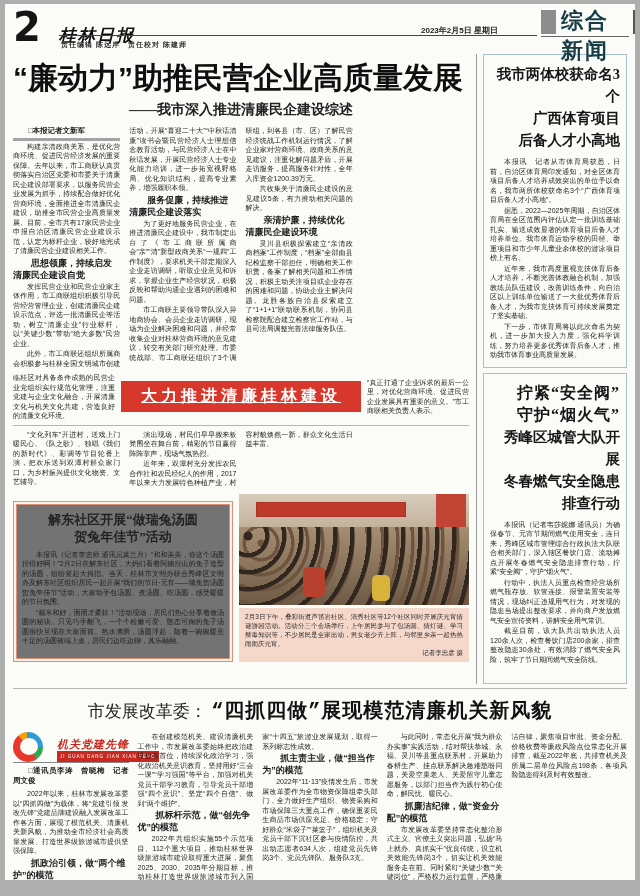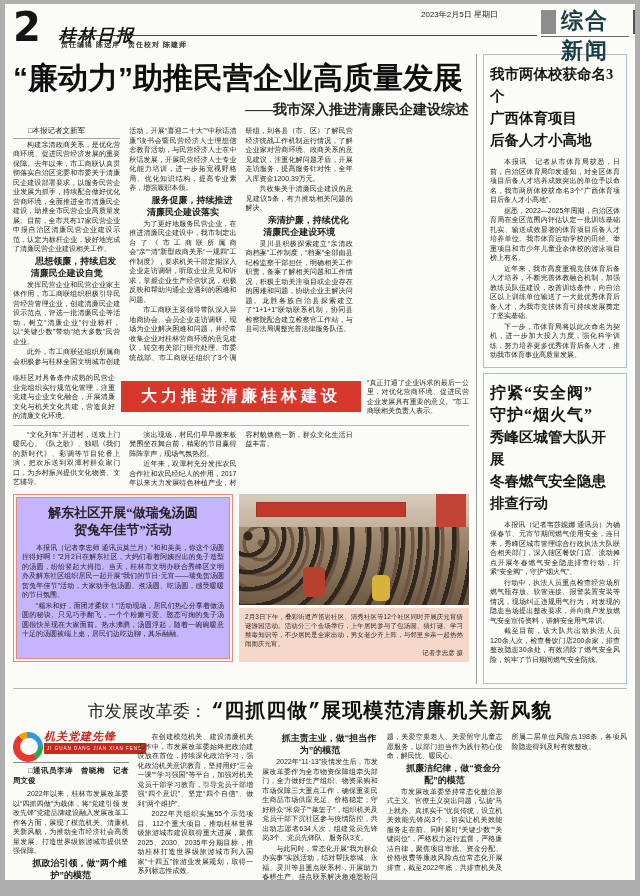--- a/index.html
+++ b/index.html
@@ -4,75 +4,75 @@
 <style>
   html,body{margin:0;padding:0;}
   .frame{width:640px;height:896px;background:#aeaeae;position:relative;font-family:"Liberation Sans",sans-serif;color:#1c1c1c;overflow:hidden;}
   .sheet{position:absolute;left:5px;right:5px;top:4px;bottom:16px;background:#fbfbf8;padding:4px 8px;box-sizing:border-box;}
   
   .hd{position:relative;height:46px;}
   .pagenum{position:absolute;left:0;top:-4px;font-size:40px;font-weight:900;color:#151515;font-family:"DejaVu Sans",sans-serif;}
   .mast{position:absolute;left:46px;top:16px;font-family:"Liberation Serif",serif;font-weight:900;font-style:italic;font-size:17px;letter-spacing:2px;color:#111;}
   .hrule{position:absolute;left:46px;top:27px;width:478px;border-top:1.5px solid #444;}
   .editors{position:absolute;left:48px;top:32px;font-size:7px;font-weight:bold;color:#333;letter-spacing:1px;}
-  .isdate{position:absolute;left:408px;top:1px;font-size:8px;font-weight:normal;color:#222;}
+  .isdate{position:absolute;left:408px;top:17px;font-size:8px;font-weight:bold;color:#222;}
   .secblk{position:absolute;left:528px;top:2px;width:15px;height:24px;background:#8d8d8d;}
   .sectitle{position:absolute;left:548px;top:-2px;font-size:22px;font-weight:900;font-family:"Liberation Serif",serif;letter-spacing:2px;color:#173c45;}
   .secbar{position:absolute;left:620px;top:2px;width:2px;height:24px;background:#555;}
   .secline{position:absolute;left:528px;top:28px;right:-2px;border-top:1px solid #666;}
   
   .top-region{display:flex;gap:7px;height:630px;}
   .main-col{width:456px;flex:none;}
   .right-col{flex:1;border-left:1px solid #9a9a9a;padding-left:6px;display:flex;flex-direction:column;}
   .t{font-size:7px;line-height:9.5px;text-align:justify;color:#1d1d1d;}
   .t p{margin:0 0 1px 0;text-indent:2em;}
   
   .lead-h1{font-size:30px;font-weight:900;text-align:left;letter-spacing:0;margin:4px 0 2px;color:#0f0f0f;}
-  .lead-sub{font-size:14px;font-weight:bold;font-family:"Liberation Serif",serif;text-align:right;margin-bottom:7px;color:#222;}
+  .lead-sub{font-size:14px;font-weight:bold;font-family:"Liberation Serif",serif;text-align:center;margin-bottom:7px;color:#222;}
   .lead-cols{height:244px;column-count:4;column-gap:9px;column-fill:auto;}
-  .byline{font-size:7.5px;font-weight:normal;border-bottom:1px solid #a3a3a3;padding-bottom:2px;margin-bottom:3px;}
-  .subhead{font-size:9px;font-weight:900;text-align:center;line-height:12px;margin:5px 0;text-indent:0;}
+  .byline{font-size:7.5px;font-weight:bold;border-bottom:3px solid #a3a3a3;padding-bottom:2px;margin-bottom:3px;}
+  .subhead{font-size:9px;font-weight:900;text-align:left;line-height:12px;margin:5px 0;text-indent:0;}
   .banner-row{display:flex;align-items:center;gap:6px;margin:3px 0 4px;}
   .banner-side{flex:1;}
-  .banner{background:#d8382c;color:#fff;font-size:16px;font-weight:900;letter-spacing:4px;padding:5px 20px;white-space:nowrap;}
+  .banner{background:#d8382c;color:#fff;font-size:16px;font-weight:900;letter-spacing:4px;padding:5px 20px;white-space:nowrap;text-decoration:underline;}
   .divider{border-top:1px solid #b5b5b5;margin:3px 0 4px;}
   
   .mid-h2{font-family:"Liberation Serif",serif;font-size:20px;font-weight:900;text-align:center;margin:2px 0 5px;color:#141414;}
   .mid-cols{height:60px;column-count:4;column-gap:9px;column-fill:auto;}
   .mid-row{display:flex;gap:6px;margin-top:4px;height:168px;}
-  .pinkbox{width:220px;flex:none;background:#c4b5fd;border:1px solid #dd9076;box-shadow:inset 0 0 0 2px #fdf0ea, inset 0 0 0 3px #dd9076;padding:7px 8px;box-sizing:border-box;}
+  .pinkbox{width:220px;flex:none;background:#737373;border:1px solid #dd9076;box-shadow:inset 0 0 0 2px #fdf0ea, inset 0 0 0 3px #dd9076;padding:7px 8px;box-sizing:border-box;margin-top:7px;}
   .pinkbox h3{font-family:"Liberation Serif",serif;font-size:13px;font-weight:900;text-align:center;line-height:17px;margin:2px 0 5px;color:#222;}
   .photo-wrap{flex:1;display:flex;flex-direction:column;}
   .photo{position:relative;height:122px;background:linear-gradient(180deg,#d8ccbc 0%,#c3b19c 30%,#9a8671 62%,#776449 100%);overflow:hidden;}
   .photo .pbanner{position:absolute;left:8%;top:9px;width:64%;height:13px;background:#bf3a2b;box-shadow:0 0 0 1px #a93325;}
   .photo .ptent{position:absolute;right:3px;top:0;width:30px;height:78px;background:#c14434;}
   .photo .crowd{position:absolute;left:0;right:0;bottom:0;height:78px;
      background-image:
        repeating-radial-gradient(circle at 9px 9px,#32271e 0 4px,rgba(0,0,0,0) 5px 17px),
        repeating-radial-gradient(circle at 22px 16px,#6d5440 0 3px,rgba(0,0,0,0) 4px 15px),
        linear-gradient(180deg,#a58e72,#6e5a45);}
   .photo .jacket1{position:absolute;left:28%;bottom:8px;width:22px;height:30px;background:#b8402e;border-radius:5px;}
   .photo .jacket2{position:absolute;left:58%;bottom:4px;width:18px;height:26px;background:#d8b23a;border-radius:5px;}
   .caption{background:#f6d8cb;padding:4px 6px;margin-top:3px;flex:1;}
   .caption .cap-t{font-size:6.5px;line-height:9px;text-align:justify;color:#2a2a2a;}
   .caption .credit{font-size:6.5px;text-align:right;color:#2a2a2a;margin-top:1px;}
   
   .rbox{border:1px solid #a9c2d2;padding:6px 6px;box-sizing:border-box;}
   .rbox1{min-height:266px;}
   .rbox2{flex:1;margin-top:5px;}
-  .r-h{font-family:"Liberation Serif",serif;font-size:14.5px;font-weight:900;text-align:left;line-height:22px;color:#161616;margin:2px 0 6px;}
+  .r-h{font-family:"Liberation Serif",serif;font-size:14.5px;font-weight:900;text-align:right;line-height:22px;color:#161616;margin:2px 0 6px;}
   .r-h .small{font-size:16px;letter-spacing:1px;}
   
   .bottom-region{margin-top:4px;border-top:1px solid #b5b5b5;padding-top:4px;}
   .bot-h2{text-align:center;margin:4px 0 8px;}
   .bot-h2 .lead-in{font-family:"Liberation Serif",serif;font-size:17px;font-weight:400;color:#222;}
   .bot-h2 .main{font-family:Liberation Mono, monospace;font-size:20px;font-weight:900;color:#111;letter-spacing:1px;}
   .bot-cols{height:150px;column-count:5;column-gap:9px;column-fill:auto;}
   .logo-block{break-inside:avoid;margin-bottom:4px;}
-  .logo-row{display:flex;align-items:flex-start;gap:1px;}
+  .logo-row{display:flex;align-items:flex-end;gap:14px;}
   .swirl{width:30px;height:30px;border-radius:50%;flex:none;position:relative;
      background:conic-gradient(from 200deg,#e8382d 0 120deg,#f7a10a 120deg 155deg,#2e9bd6 155deg 250deg,#2fa84f 250deg 305deg,#e8382d 305deg 360deg);}
   .swirl::after{content:"";position:absolute;left:7px;top:6px;right:5px;bottom:7px;background:#fbfbf8;border-radius:50%;}
   .logo-txt{display:flex;flex-direction:column;}
   .logo-cn{color:#c8281e;font-weight:900;font-style:italic;font-size:11px;font-family:"Liberation Serif",serif;letter-spacing:1px;}
   .logo-py{background:#c8281e;color:#fff;font-size:4.5px;letter-spacing:1px;padding:1px 3px;margin-top:1px;white-space:nowrap;}
   .bot-byline{font-size:7.5px;font-weight:bold;margin:4px 0 3px;border-top:1px solid #888;padding-top:3px;}
 </style>
 </head>
 <body>
@@ -196,20 +196,21 @@
             <div class="logo-txt">
               <span class="logo-cn">机关党建先锋</span>
               <span class="logo-py">JI GUAN DANG JIAN XIAN FENG</span>
             </div>
           </div>
           <p class="bot-byline">□通讯员李涛　曾晓梅　记者周文俊</p>
         </div>
         <p>2022年以来，桂林市发展改革委以“四抓四做”为载体，将“党建引领 发改先锋”党建品牌建设融入发展改革工作各方面，展现了模范机关、清廉机关新风貌，为推动全市经济社会高质量发展、打造世界级旅游城市提供坚强保障。</p>
         <p class="subhead">抓政治引领，做“两个维护”的模范</p>
         <p>在创建模范机关、建设清廉机关工作中，市发展改革委始终把政治建设放在首位，持续深化政治学习，强化政治机关意识教育，坚持用好“三会一课”“学习强国”等平台，加强对机关党员干部学习教育，引导党员干部增强“四个意识”、坚定“四个自信”、做到“两个维护”。</p>
+        <p class="subhead">抓标杆示范，做“创先争优”的模范</p>
         <p>2022年共组织实施55个示范项目、112个重大项目，推动桂林世界级旅游城市建设取得重大进展，聚焦2025、2030、2035年分期目标，推动桂林打造世界级旅游城市列入国家“十四五”旅游业发展规划，取得一系列标志性成效。</p>
         <p class="subhead">抓主责主业，做“担当作为”的模范</p>
         <p>2022年“11·13”疫情发生后，市发展改革委作为全市物资保障组牵头部门，全力做好生产组织、物资采购和市场保障三大重点工作，确保重要民生商品市场供应充足、价格稳定；守好群众“米袋子”“菜篮子”，组织机关及党员干部下沉社区参与疫情防控，共出动志愿者634人次，组建党员先锋岗3个、党员先锋队、服务队3支。</p>
         <p>与此同时，常态化开展“我为群众办实事”实践活动，结对帮扶恭城、永福、灵川等县重点联系村，开展助力春耕生产、挂点联系解决急难愁盼问题，关爱空巢老人、关爱留守儿童志愿服务，以部门担当作为践行初心使命，解民忧、暖民心。</p>
         <p class="subhead">抓廉洁纪律，做“资金分配”的模范</p>
         <p>市发展改革委坚持常态化整治形式主义、官僚主义突出问题，弘扬“马上就办、真抓实干”优良传统，设立机关效能先锋岗3个，切实让机关效能服务走在前。同时紧盯“关键少数”“关键岗位”，严格权力运行监督，严格廉洁自律，聚焦项目审批、资金分配、价格收费等廉政风险点位常态化开展排查，截至2022年底，共排查机关及所属二层单位风险点198条，各项风险隐患得到及时有效整改。</p>
       </div>
     </div>
 
   </div>

